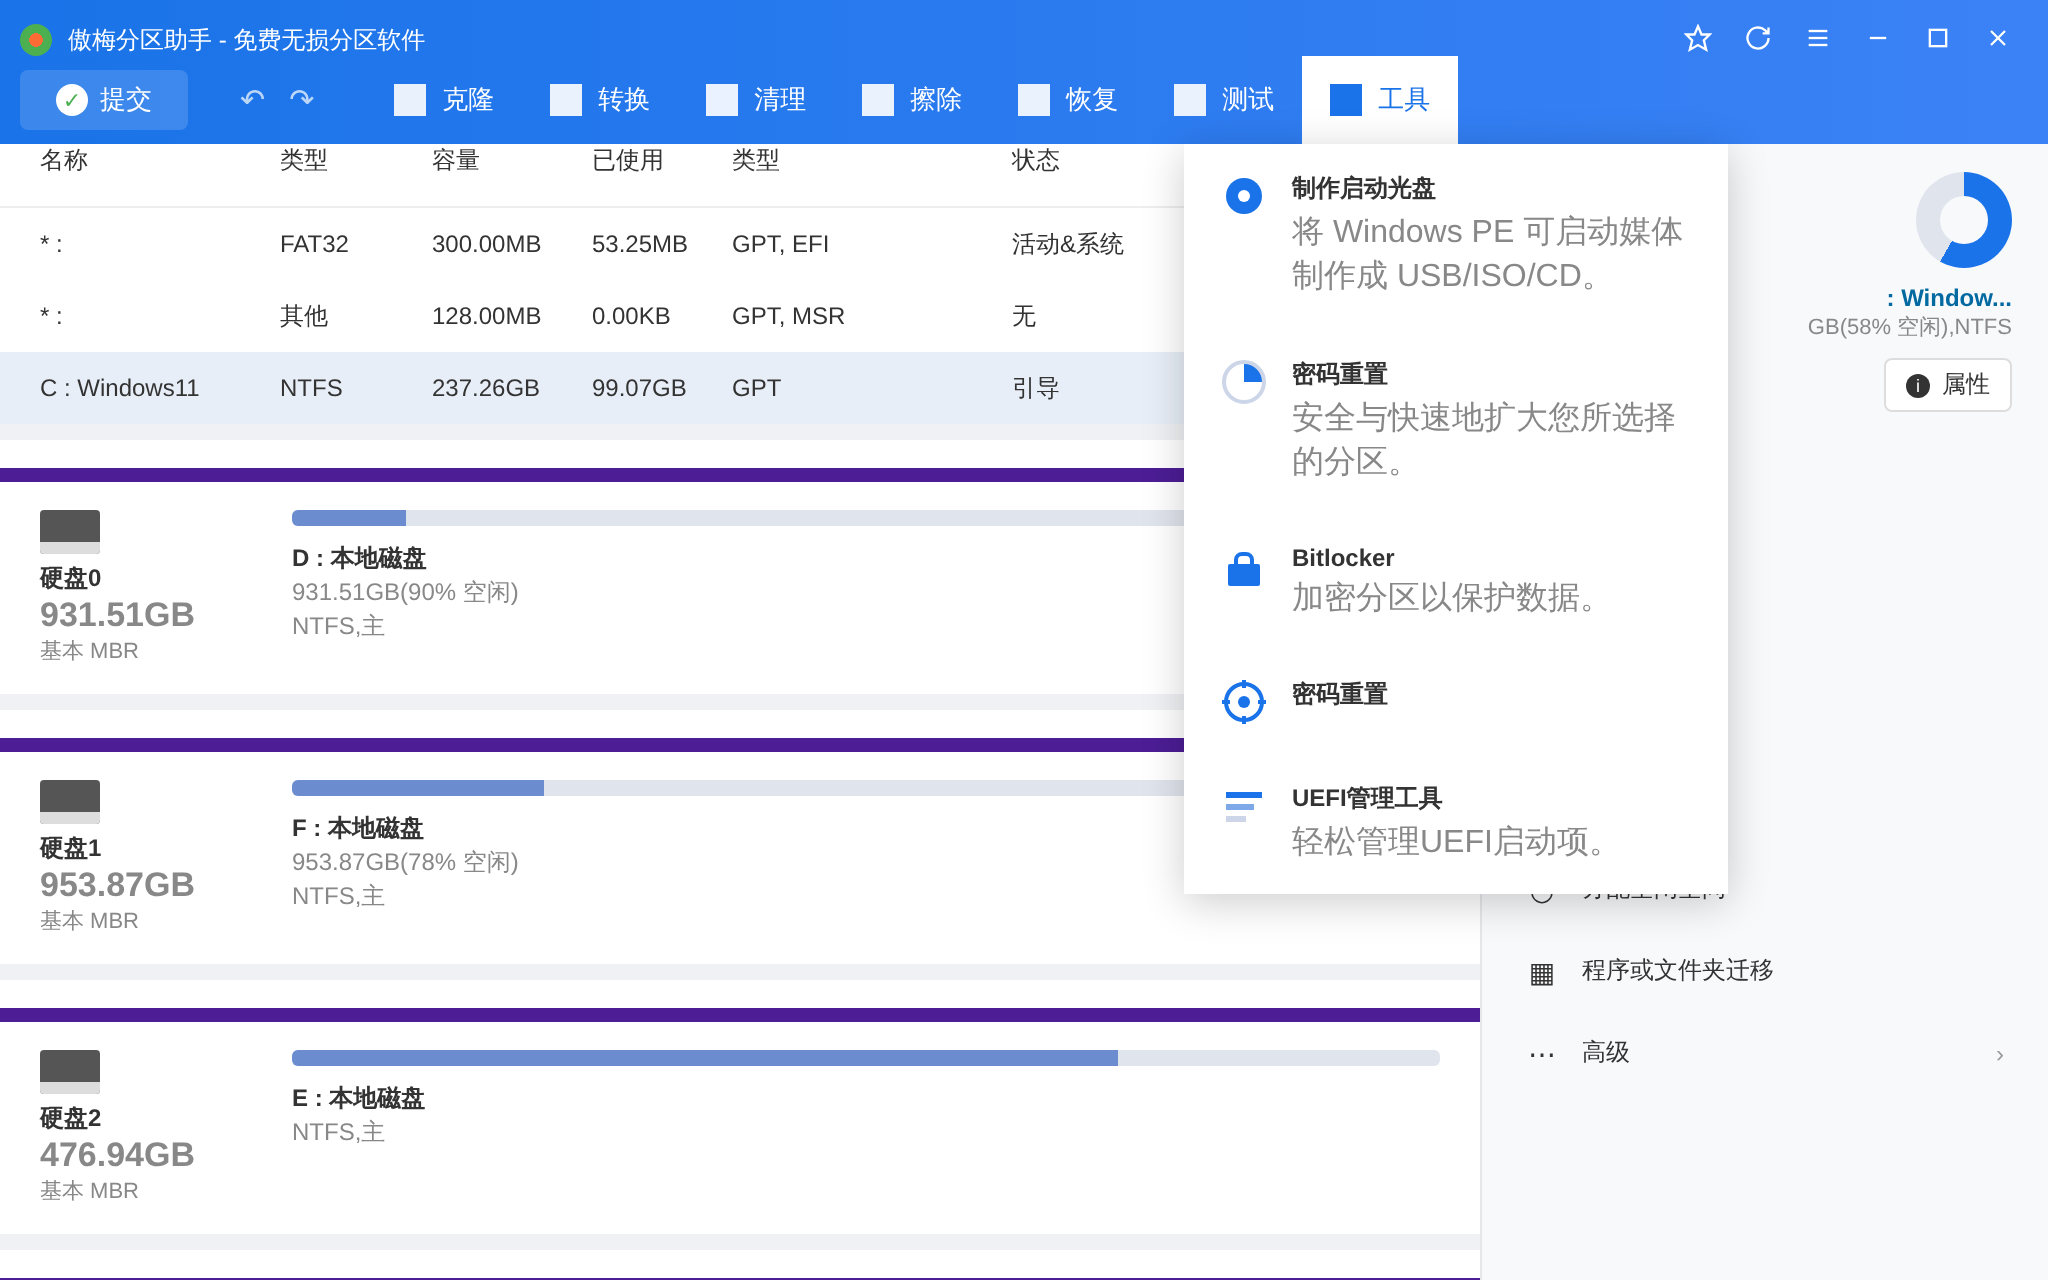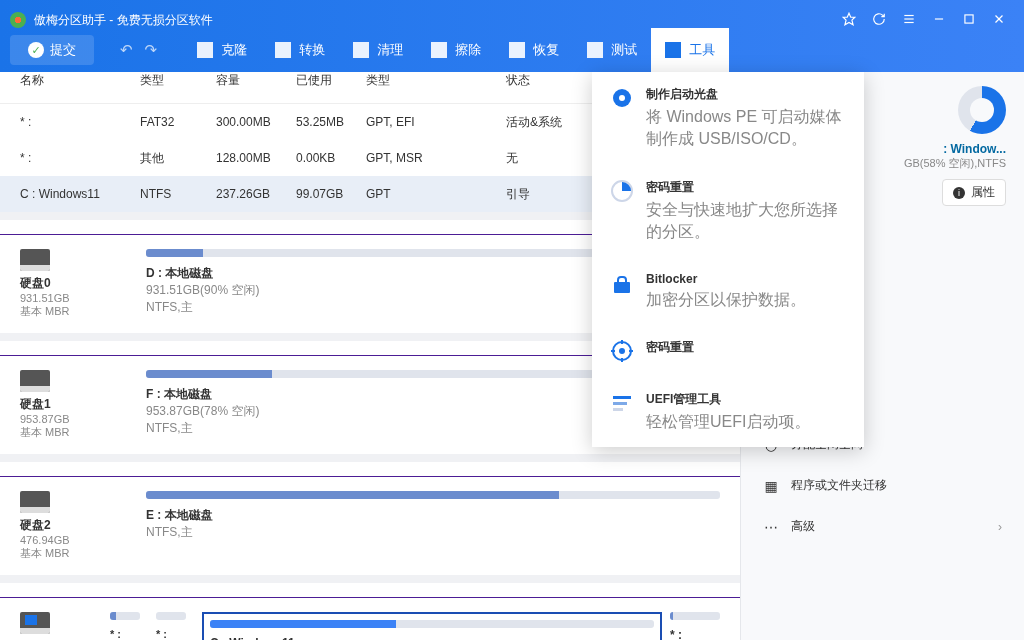--- a/index.html
+++ b/index.html
@@ -16,27 +16,27 @@
 .tool-item.active{background:#fff;color:#1a73e8;}
 .tool-icon{width:16px;height:16px;background:rgba(255,255,255,0.9);}
 .tool-item.active .tool-icon{background:#1a73e8;}
 .content{display:flex;height:calc(100% - 72px);}
 .left{width:740px;background:#fff;overflow-y:auto;}
 .table-head{display:flex;height:32px;align-items:flex-start;font-size:12px;color:#333;border-bottom:1px solid #eee;padding-left:20px;}
 .table-head>div,.table-row>div{flex-shrink:0;}
 .col-name{width:120px;}.col-type{width:76px;}.col-cap{width:80px;}.col-used{width:70px;}.col-ptype{width:140px;}.col-status{width:120px;}
 .table-row{display:flex;height:36px;align-items:center;font-size:12px;color:#333;padding-left:20px;}
 .table-row.sel{background:#e8eef7;}
-.disk-section{margin-top:14px;padding:14px 20px;background:#fff;border-top:1px solid #4c1d95;display:flex;gap:20px;}
+.disk-section{margin-top:14px;padding:14px 20px;background:#fff;border-top:7px solid #4c1d95;display:flex;gap:20px;}
 .disk-info{width:70px;}
 .disk-ico{width:30px;height:22px;background:#555;border-radius:2px;margin-bottom:4px;position:relative;}
 .disk-ico::after{content:"";position:absolute;bottom:0;left:0;width:100%;height:6px;background:#ddd;border-radius:0 0 2px 2px;}
 .disk-ico.win::before{content:"";position:absolute;top:3px;left:5px;width:12px;height:10px;background:#1a73e8;}
 .disk-name{font-size:12px;font-weight:bold;color:#333;}
-.disk-size{font-size:11px;color:#888;}
+.disk-size{font-size:17px;color:#888;font-weight:bold;}
 .disk-type{font-size:11px;color:#888;}
 .part-box{flex:1;margin-left:36px;}
 .part-bar{height:8px;background:#e0e4ec;border-radius:3px;margin-bottom:8px;overflow:hidden;}
 .part-bar .fill{height:100%;background:#6b8cce;}
 .part-bar .fill.blue{background:#3b82f6;}
 .part-name{font-size:12px;font-weight:bold;color:#333;}
 .part-detail{font-size:12px;color:#888;}
 .disk3-parts{flex:1;display:flex;gap:8px;}
 .small-part{width:38px;}
 .small-part .part-bar{width:30px;}

